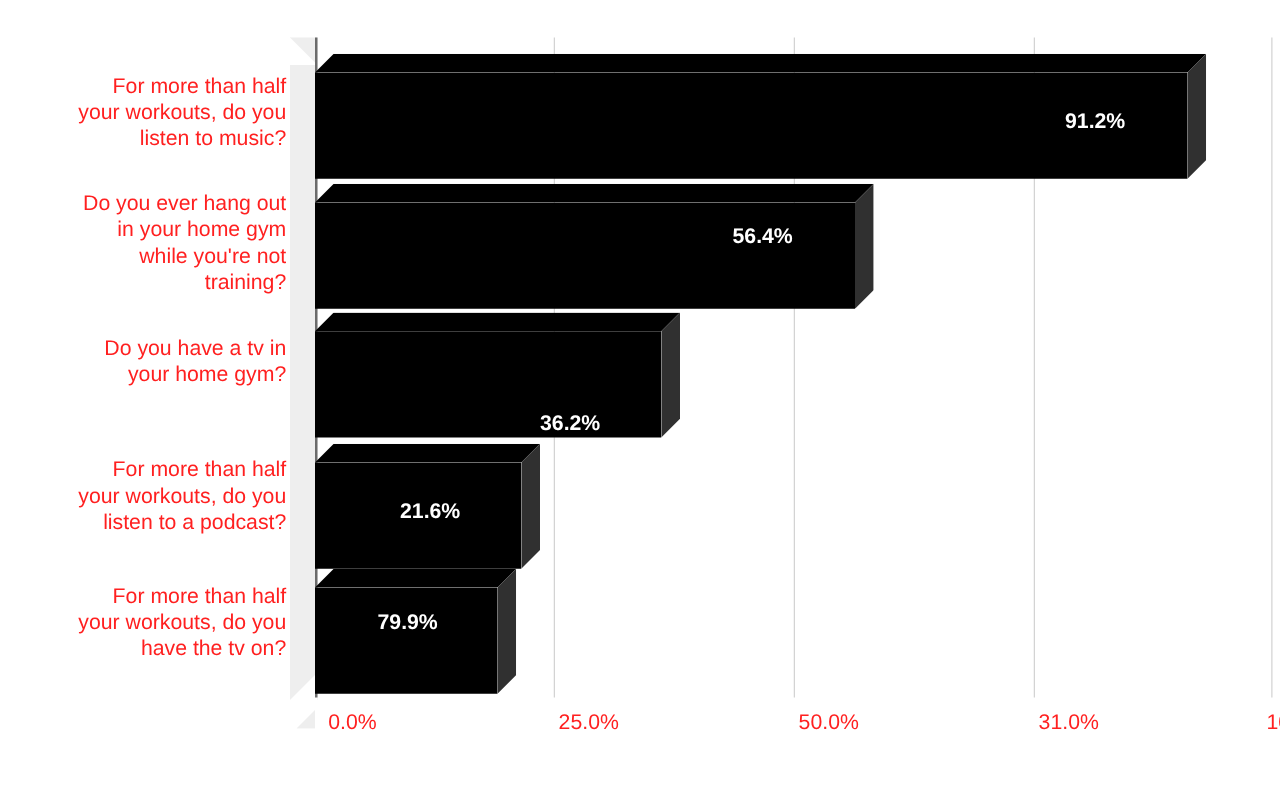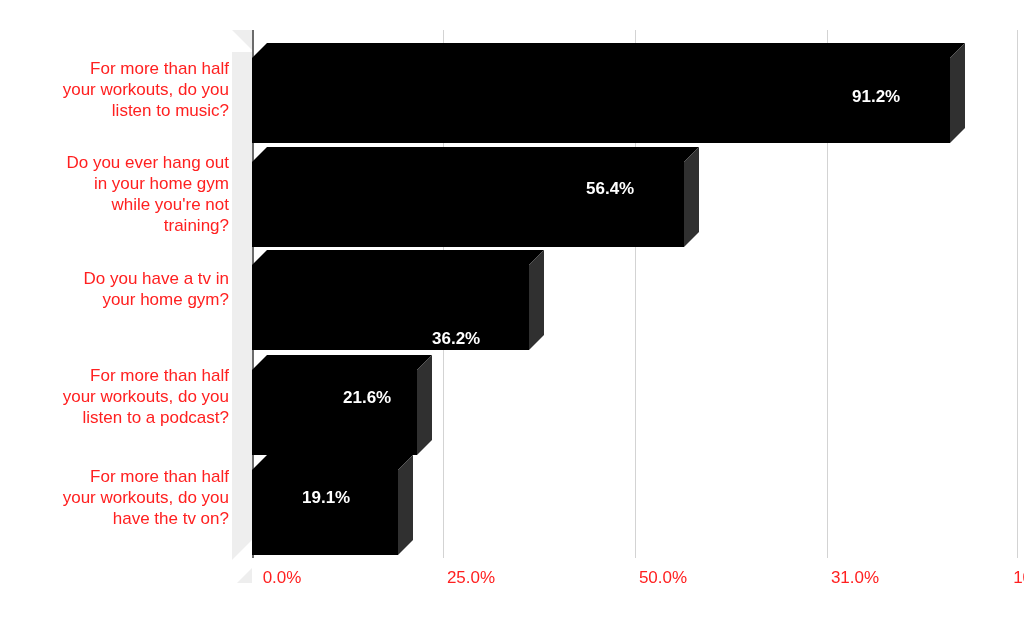--- a/index.html
+++ b/index.html
@@ -195,29 +195,29 @@
     <div class="bar-side" style="left:277px; height:100px;"></div>
     <div class="bar-leftcut" style="top:113px; height:15px;"></div>
     <div class="bar-value" style="left:180px; top:35px;margin-top:44px;">36.2%</div>
   </div>
 
   <div class="bar-group" style="left:252px; top:355px; width:180px; height:100px;">
     <div class="bar-front" style="width:165px; height:85px;"></div>
     <div class="bar-top" style="width:180px;"></div>
     <div class="bar-side" style="left:165px; height:100px;"></div>
     <div class="bar-leftcut" style="top:113px; height:15px;"></div>
-    <div class="bar-value" style="left:68px; top:33px;margin-left:23px;">21.6%</div>
+    <div class="bar-value" style="left:68px; top:44px;">21.6%</div>
   </div>
 
   <div class="bar-group" style="left:252px; top:455px; width:161px; height:100px;">
     <div class="bar-front" style="width:146px; height:85px;"></div>
     <div class="bar-top" style="width:161px;"></div>
     <div class="bar-side" style="left:146px; height:100px;"></div>
     <div class="bar-leftcut" style="top:113px; height:15px;"></div>
-    <div class="bar-value" style="left:50px; top:33px;">19.1%</div>
+    <div class="bar-value" style="left:50px; top:33px;">79.9%</div>
   </div>
 
   <div class="tick-label" style="left:262px;">0.0%</div>
   <div class="tick-label" style="left:451px;">25.0%</div>
   <div class="tick-label" style="left:643px;">50.0%</div>
   <div class="tick-label" style="left:835px;">31.0%</div>
   <div class="tick-label" style="left:1022px;">100.0%</div>
 
 </div>
 

